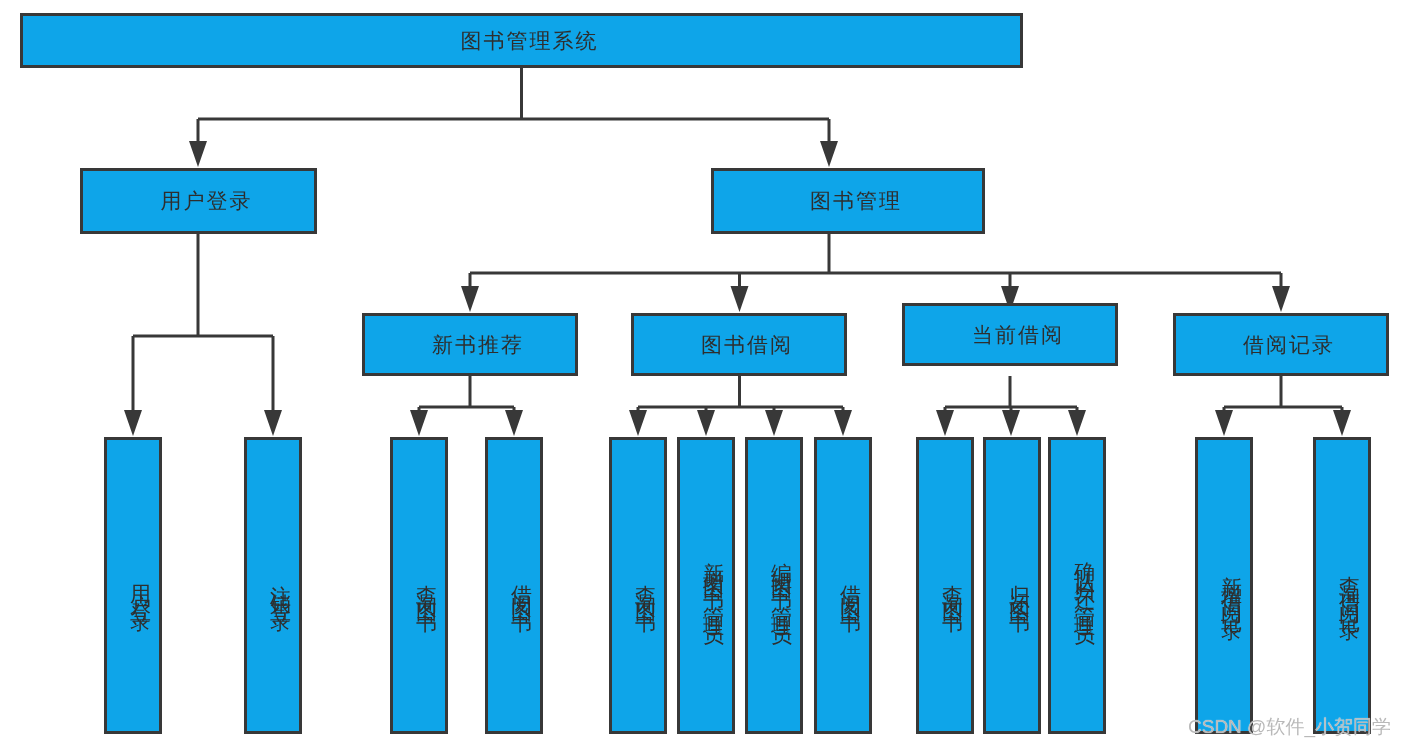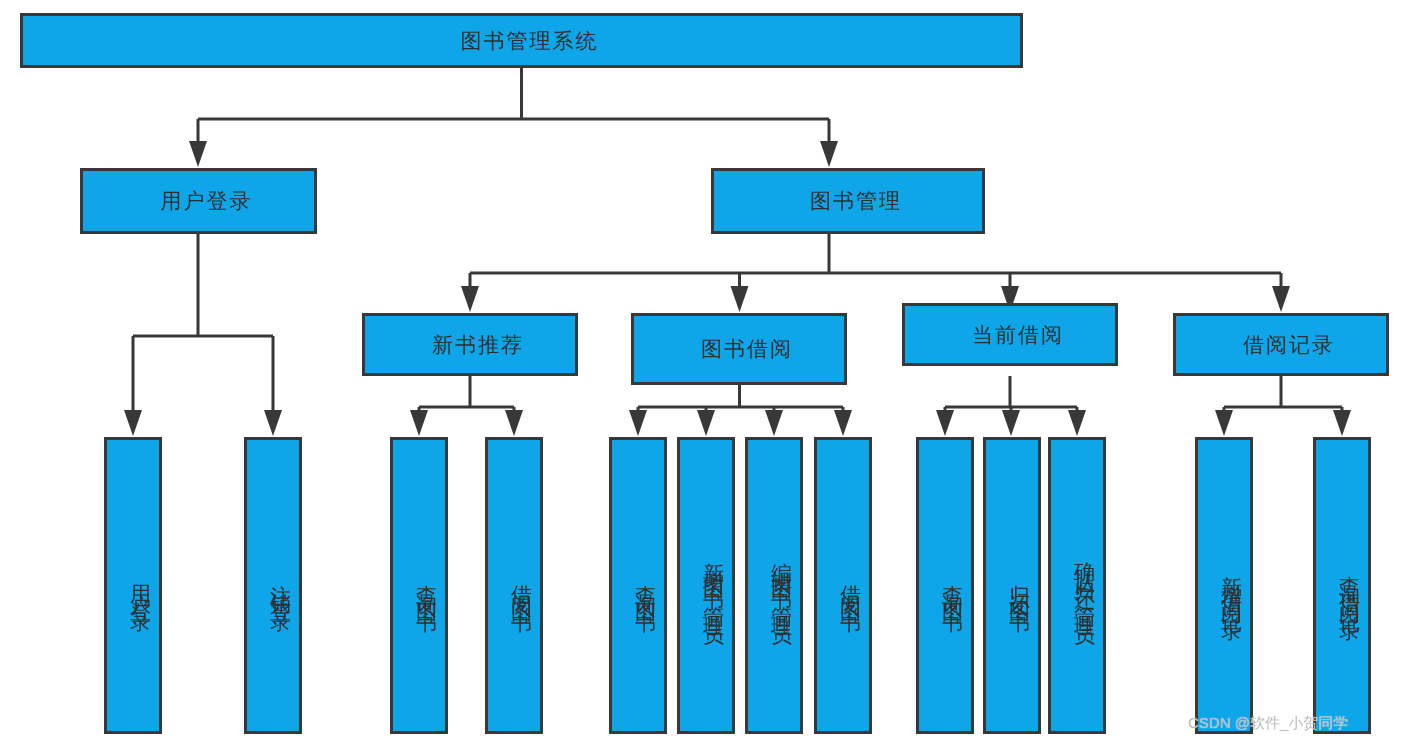--- a/index.html
+++ b/index.html
@@ -36,21 +36,21 @@
     writing-mode: vertical-rl;
     text-orientation: mixed;
     font-size: 21px;
     letter-spacing: 9px;
     line-height: 1;
   }
   .watermark {
     position: absolute;
     left: 1188px;
     top: 714px;
-    font-size: 15px;
+    font-size: 19px;
     color: #b9b9b9;
     white-space: nowrap;
     text-shadow: 0 0 1px #ffffff;
   }
 </style>
 </head>
 <body>
 
 <div class="canvas">
 
@@ -103,21 +103,21 @@
     <polygon fill="#383838" points="1215,410 1233,410 1224,436"></polygon>
     <polygon fill="#383838" points="1333,410 1351,410 1342,436"></polygon>
   </svg>
 
   <div class="box h" style="left:20px; top:13px; width:1003px; height:55px;">图书管理系统</div>
 
   <div class="box h" style="left:80px; top:168px; width:237px; height:66px;">用户登录</div>
   <div class="box h" style="left:711px; top:168px; width:274px; height:66px;">图书管理</div>
 
   <div class="box h" style="left:362px; top:313px; width:216px; height:63px;">新书推荐</div>
-  <div class="box h" style="left:631px; top:313px; width:216px; height:72px;">图书借阅</div>
+  <div class="box h" style="left:631px; top:313px; width:216px; height:63px;">图书借阅</div>
   <div class="box h" style="left:902px; top:303px; width:216px; height:63px;">当前借阅</div>
   <div class="box h" style="left:1173px; top:313px; width:216px; height:63px;">借阅记录</div>
 
   <div class="box v" style="left:104px; top:437px; width:58px; height:297px;">用户登录</div>
   <div class="box v" style="left:244px; top:437px; width:58px; height:297px;">注销登录</div>
 
   <div class="box v" style="left:390px; top:437px; width:58px; height:297px;">查询图书</div>
   <div class="box v" style="left:485px; top:437px; width:58px; height:297px;">借阅图书</div>
 
   <div class="box v" style="left:609px; top:437px; width:58px; height:297px;">查询图书</div>

